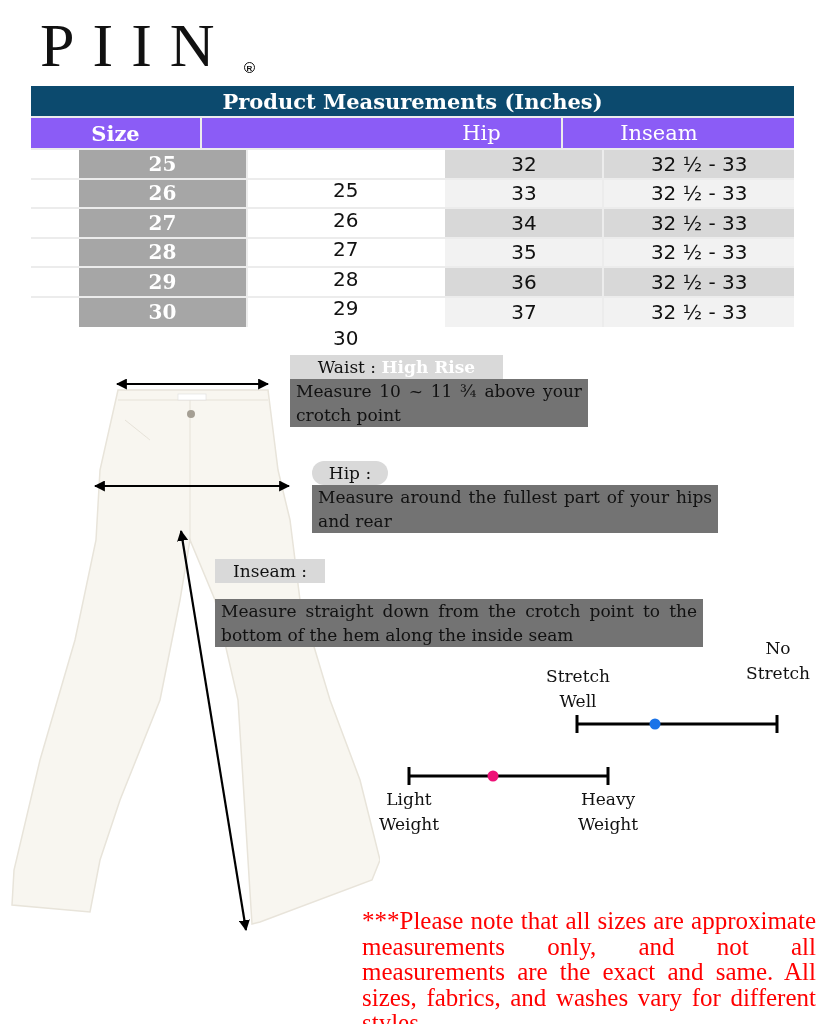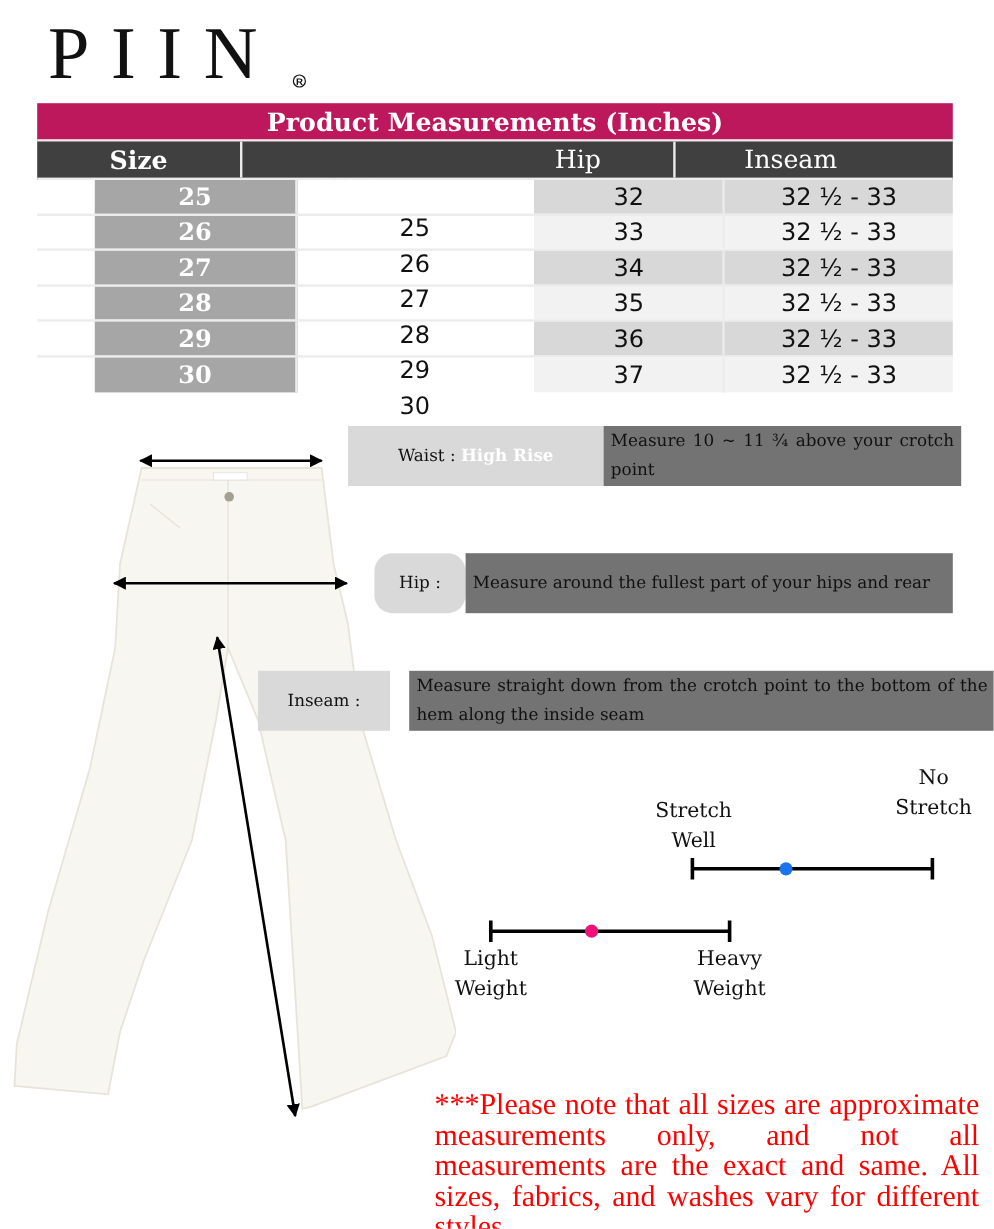--- a/index.html
+++ b/index.html
@@ -11,39 +11,39 @@
   .logo { left:40px; top:14px; font-family:"Liberation Serif", serif; font-size:62px;
           letter-spacing:18px; color:#111; line-height:62px; }
   .reg { left:244px; top:62px; width:11px; height:11px; border:1.5px solid #111; border-radius:50%;
          font-family:"Liberation Sans", sans-serif; font-size:8px; font-weight:bold; line-height:11px;
          text-align:center; box-sizing:border-box; }
 
   
   .table { left:31px; top:86px; width:763px; }
   .trow { display:flex; width:763px; box-sizing:border-box; border-bottom:2px solid #ececec; }
   .trow:last-child { border-bottom:none; }
-  .title-row { height:32px; background:#be185d; color:#fff; justify-content:center; align-items:center;
+  .title-row { height:32px; background:#0c4a6e; color:#fff; justify-content:center; align-items:center;
                font-family:"DejaVu Serif", serif; font-weight:bold; font-size:21px; }
   .cell { display:flex; align-items:center; justify-content:center; box-sizing:border-box;
           border-right:2px solid #ececec; font-family:"DejaVu Sans", sans-serif; font-size:20px; }
   .cell:last-child { border-right:none; }
   .c0 { width:171px; } .c1 { width:200px;margin-top:40px; } .c2 { width:161px; } .c3 { width:192px; }
-  .head-row { height:32px; background:#404040; color:#fff; }
+  .head-row { height:32px; background:#8b5cf6; color:#fff; }
   .head-row .cell { font-family:"DejaVu Serif", serif; font-size:21px; }
   .head-row .c0 { font-weight:bold; }
   .data-row { height:29.5px;padding-left:48px; }
   .data-row .c0 { background:#a6a6a6; color:#fff; font-family:"DejaVu Serif", serif; font-weight:bold; }
   .data-row.odd .cell:not(.c0) { background:#d8d8d8; }
   .data-row.even .cell:not(.c0) { background:#f2f2f2; }
 
   
   .jeans { left:0; top:360px; width:380px; height:580px; }
 
   
-  .info { display:flex; font-family:"DejaVu Serif", serif; font-size:14px; line-height:24px; }
+  .info { display:flex; font-family:"DejaVu Serif", serif; font-size:17px; line-height:24px;flex-direction:column; }
   .lbl { background:#d9d9d9; display:flex; align-items:center; justify-content:center; box-sizing:border-box; }
   .desc { background:#737373; box-sizing:border-box; padding:0 6px; display:flex; align-items:center; text-align:justify; }
   .hi { color:#fff; font-weight:bold; }
 
   
   .scale-lbl { font-family:"DejaVu Serif", serif; font-size:17px; line-height:25px; text-align:center; }
 
   .note { left:362px; top:908px; width:454px; color:#ff0000; font-family:"Liberation Serif", serif;
           font-size:25px; line-height:25.5px; text-align:justify; }
 </style>

